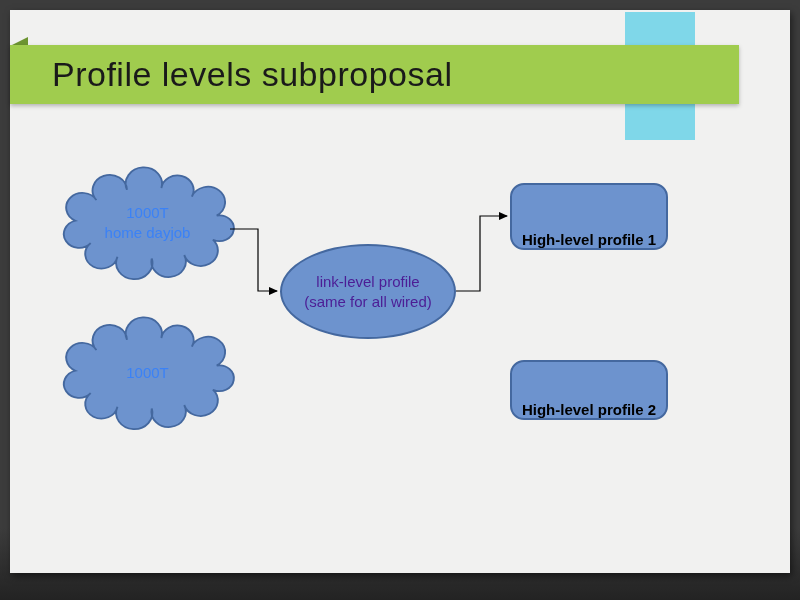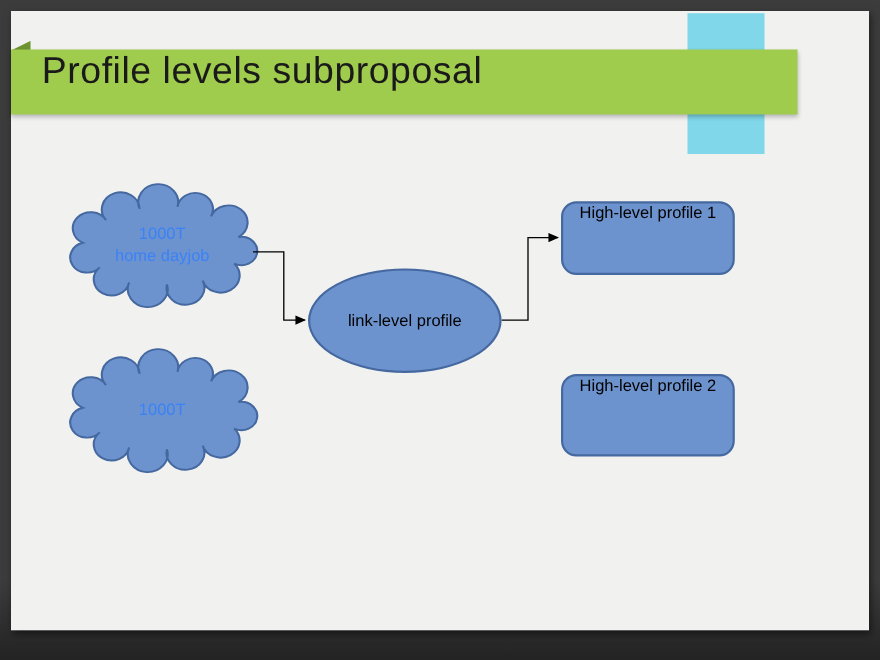--- a/index.html
+++ b/index.html
@@ -32,22 +32,23 @@
     background: var(--accent-cyan, #7fd7e9);
     z-index: 4;
   }
   .banner {
     position: absolute;
     left: 10px; top: 45px;
     width: 715px; height: 59px;
     background: var(--banner-green, #a0cc4e);
     z-index: 5;
     display: flex;
-    align-items: flex-start;
+    align-items: center;
     box-shadow: 0 2px 4px rgba(0,0,0,0.25);
+    padding-left: 14px;
   }
   .banner-fold {
     position: absolute;
     left: 10px; top: 37px;
     width: 18px; height: 9px;
     background: var(--banner-fold-green, #6d9431);
     clip-path: polygon(0 100%, 100% 0, 100% 100%, 0 100%);
     z-index: 5;
   }
   .slide-title {
@@ -97,39 +98,40 @@
     border-radius: 50%;
     box-sizing: border-box;
     z-index: 3;
     display: flex;
     flex-direction: column;
     align-items: center;
     justify-content: center;
     text-align: center;
     font-size: 15px;
     line-height: 1.3;
-    color: #000000;
+    color: #4c1d95;
   }
   .profile-box {
     position: absolute;
     width: 158px;
     background: var(--shape-fill, #6d93ce);
     border: 2px solid var(--shape-border, #44689f);
     border-radius: 14px;
     box-sizing: border-box;
     z-index: 3;
     display: flex;
-    align-items: flex-start;
+    align-items: flex-end;
     justify-content: center;
     text-align: center;
     font-size: 15px;
     color: #000;
+    font-weight: bold;
   }
   .profile-box-1 { left: 510px; top: 183px; height: 67px; }
-  .profile-box-2 { left: 510px; top: 340px; height: 75px; }
+  .profile-box-2 { left: 510px; top: 360px; height: 60px; }
 </style>
 </head>
 <body>
 
 <div class="slide"></div>
 
 <div class="accent-tab"></div>
 
 <div class="banner-fold"></div>
 <div class="banner">
@@ -167,20 +169,21 @@
   <span>1000T</span>
   <span>home dayjob</span>
 </div>
 
 <div class="shape-label cloud-label-2">
   <span>1000T</span>
 </div>
 
 <div class="ellipse-box">
   <span>link-level profile</span>
+  <span>(same for all wired)</span>
 </div>
 
 <div class="profile-box profile-box-1">
   <span>High-level profile 1</span>
 </div>
 
 <div class="profile-box profile-box-2">
   <span>High-level profile 2</span>
 </div>
 

